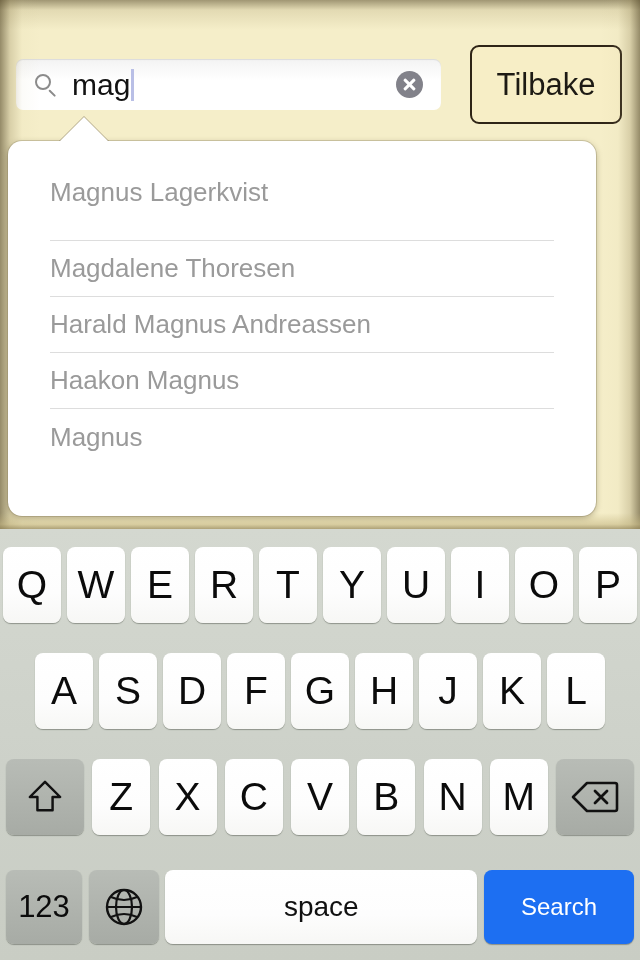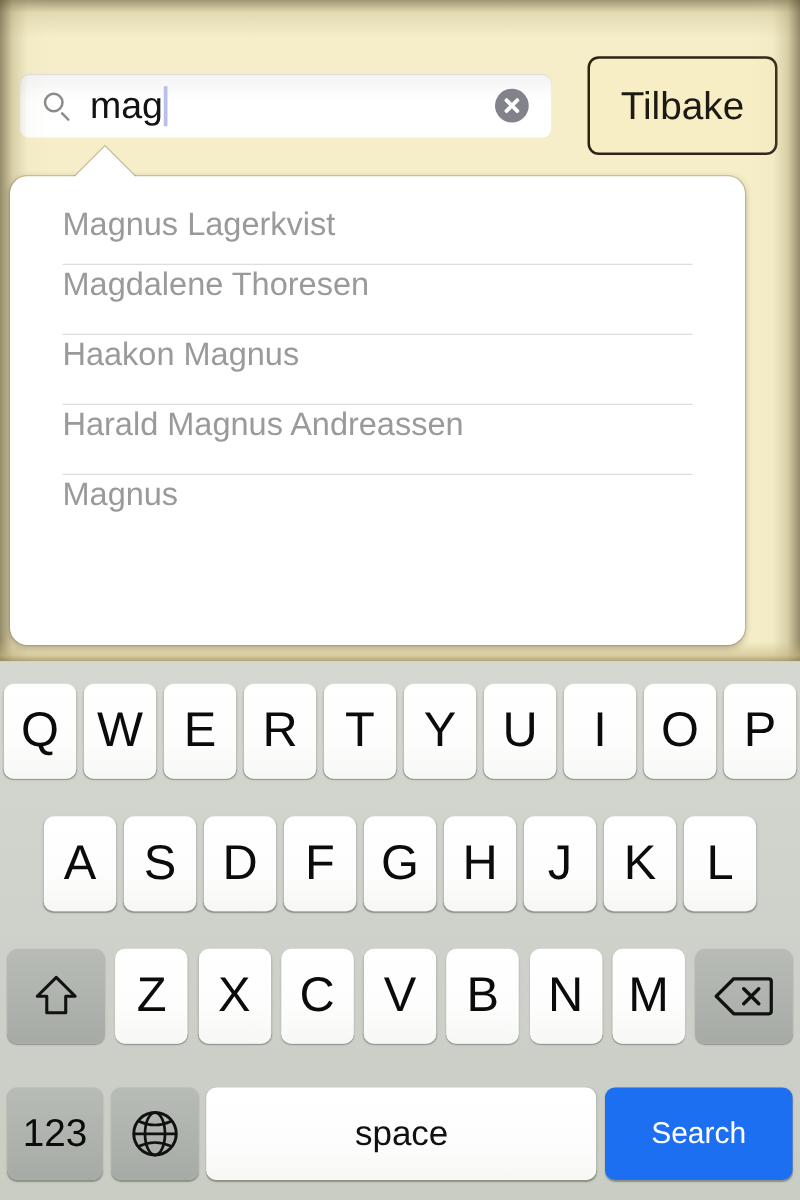--- a/index.html
+++ b/index.html
@@ -105,25 +105,25 @@
     width: 588px; height: 375px;
     background: #ffffff;
     border-radius: 14px;
     box-shadow: 0 2px 6px rgba(90,78,45,.40), 0 0 0 1px rgba(150,140,105,.35);
     z-index: 2;
     overflow: hidden;
   }
   .suggestion {
     height: 56px;
     margin: 0 42px;
-    display: flex; 
+    display: flex; align-items: center;
     border-bottom: 1px solid #dddddd;
     font-size: 26px; color: #9a9a9a;
   }
-  .suggestion:first-child { height: 71px; align-items: flex-end; padding-bottom: 16px; }
+  .suggestion:first-child { height: 88px; align-items: flex-end; padding-bottom: 32px; margin-top: 12px; }
   .suggestion:last-child { border-bottom: none; }
 
   
   #keyboard {
     position: absolute; left: 0; top: 529px;
     width: 640px; height: 431px;
     background: linear-gradient(to bottom, #d4d8d0 0%, #cdd1c9 55%, #c9cdc4 100%);
   }
   .kb-row { position: absolute; left: 0; width: 640px; display: flex; }
   #kb-row-1 { top: 18px; padding: 0 3px; justify-content: space-between; }
@@ -187,24 +187,24 @@
     <div id="popover-arrow"></div>
 
     <div id="popover">
       <div class="suggestion">
         <span>Magnus Lagerkvist</span>
       </div>
       <div class="suggestion">
         <span>Magdalene Thoresen</span>
       </div>
       <div class="suggestion">
+        <span>Harald Magnus Andreassen</span>
+      </div>
+      <div class="suggestion">
         <span>Haakon Magnus</span>
-      </div>
-      <div class="suggestion">
-        <span>Harald Magnus Andreassen</span>
       </div>
       <div class="suggestion">
         <span>Magnus</span>
       </div>
     </div>
 
     <div id="app-vignette"></div>
     <div id="app-bottom-shade"></div>
   </div>
 

